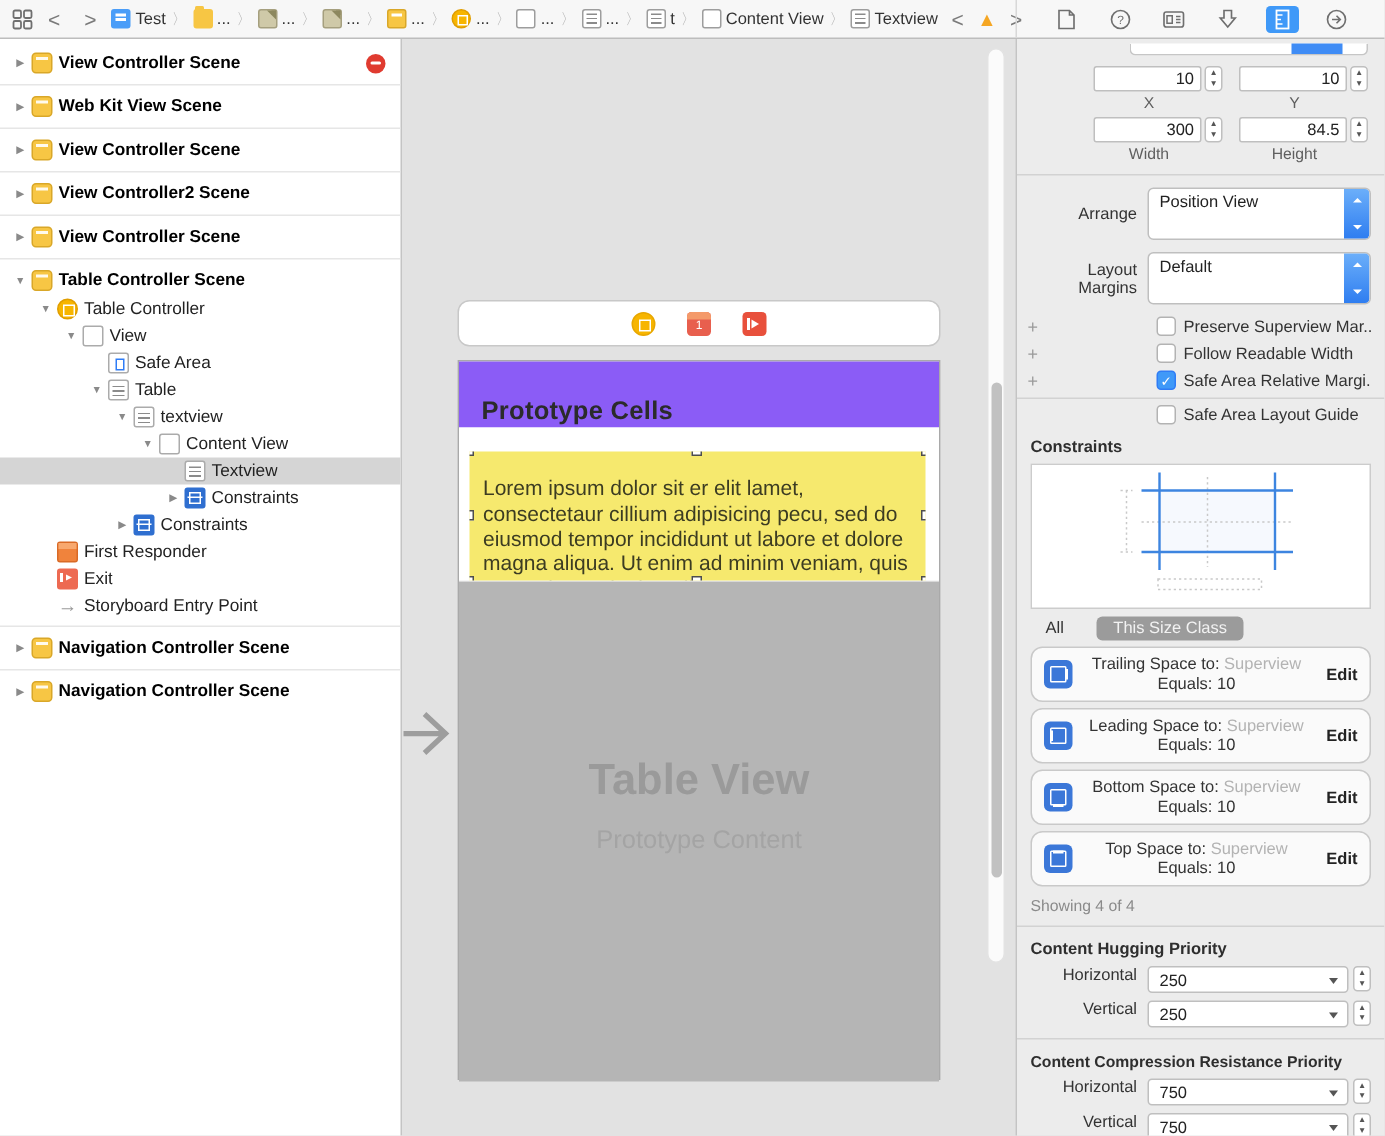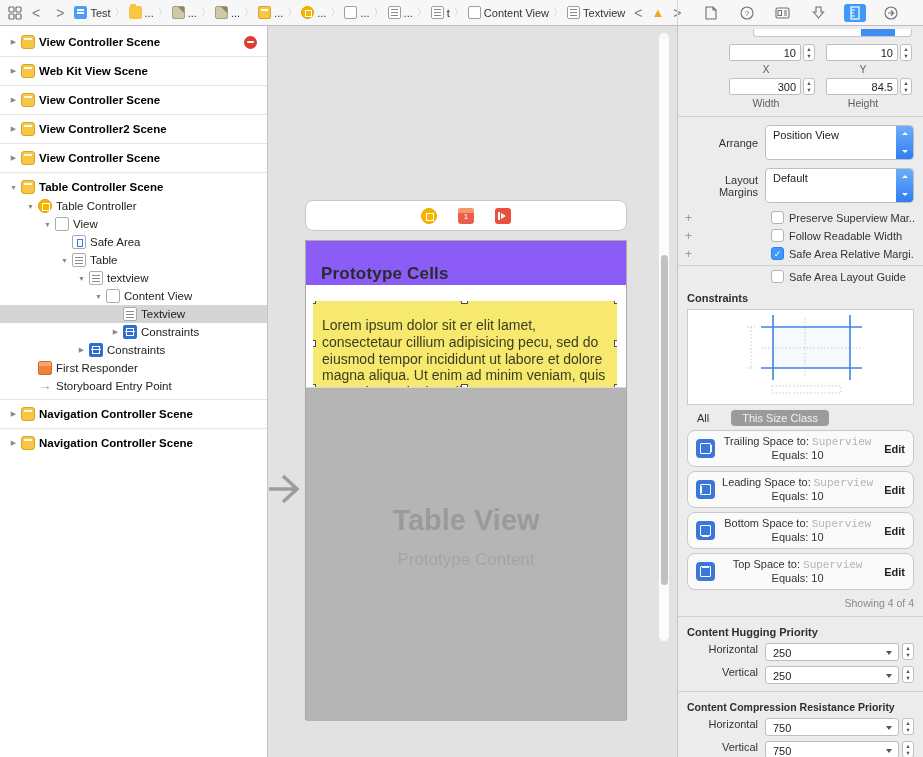--- a/index.html
+++ b/index.html
@@ -139,23 +139,23 @@
   .ccard { margin-top:4px; background:#fafafa; border:1px solid #c9c9c9; border-radius:8px; height:37px;
     display:flex; align-items:center; padding:0 8px; }
   .cicon { width:19px; height:19px; background:#3b77d8; border-radius:4px; position:relative; flex:none; }
   .cicon::before { content:""; position:absolute; inset:4px; border:1px solid #fff; border-radius:1px; }
   .cicon .bar { position:absolute; background:#fff; }
   .cicon.trailing .bar { right:3.5px; top:6px; bottom:6px; width:2px; }
   .cicon.leading .bar { left:3.5px; top:6px; bottom:6px; width:2px; }
   .cicon.bottom .bar { bottom:3.5px; left:6px; right:6px; height:2px; }
   .cicon.top .bar { top:3.5px; left:6px; right:6px; height:2px; }
   .cmid { flex:1; text-align:center; line-height:13px; font-size:11px; }
-  .ctarget { color:#b3b3b3;font-family:Liberation Mono, monospace; }
+  .ctarget { color:#b3b3b3; }
   .cedit { font-weight:bold; font-size:11px; color:#222; padding-left:4px; }
-  .showing { text-align:right; color:#8a8a8a; font-size:10.5px; margin-top:7px; }
+  .showing { text-align:left; color:#8a8a8a; font-size:10.5px; margin-top:7px; }
   .combo-row { display:flex; align-items:flex-start; margin-top:5px; }
   .combo { position:relative; flex:1; height:18px; background:#fff; border:1px solid #bfbfbf; border-radius:3px;
     padding:2.5px 16px 0 7px; color:#222; }
   .combo::after { content:""; position:absolute; right:6px; top:7px; border:3.5px solid transparent; border-top:4.5px solid #555; }
   .combo-row .stepper { margin-left:3px; }
 </style>
 </head>
 <body>
 
 <div class="topbar">
@@ -328,20 +328,25 @@
   </div>
   <div class="srow kid lvl4">
     <span class="disc col"></span>
     <span class="si si-constraints"></span>
     <span class="slbl">Constraints</span>
   </div>
   <div class="srow kid lvl1">
     <span class="disc"></span>
     <span class="si si-fr"></span>
     <span class="slbl">First Responder</span>
+  </div>
+  <div class="srow kid lvl1">
+    <span class="disc"></span>
+    <span class="si si-exit"></span>
+    <span class="slbl">Exit</span>
   </div>
   <div class="srow kid lvl1">
     <span class="disc"></span>
     <span class="si si-arrow">→</span>
     <span class="slbl">Storyboard Entry Point</span>
   </div>
   <div class="sdiv"></div>
   <div class="srow lvl0">
     <span class="disc col"></span>
     <span class="si si-scene"></span>

